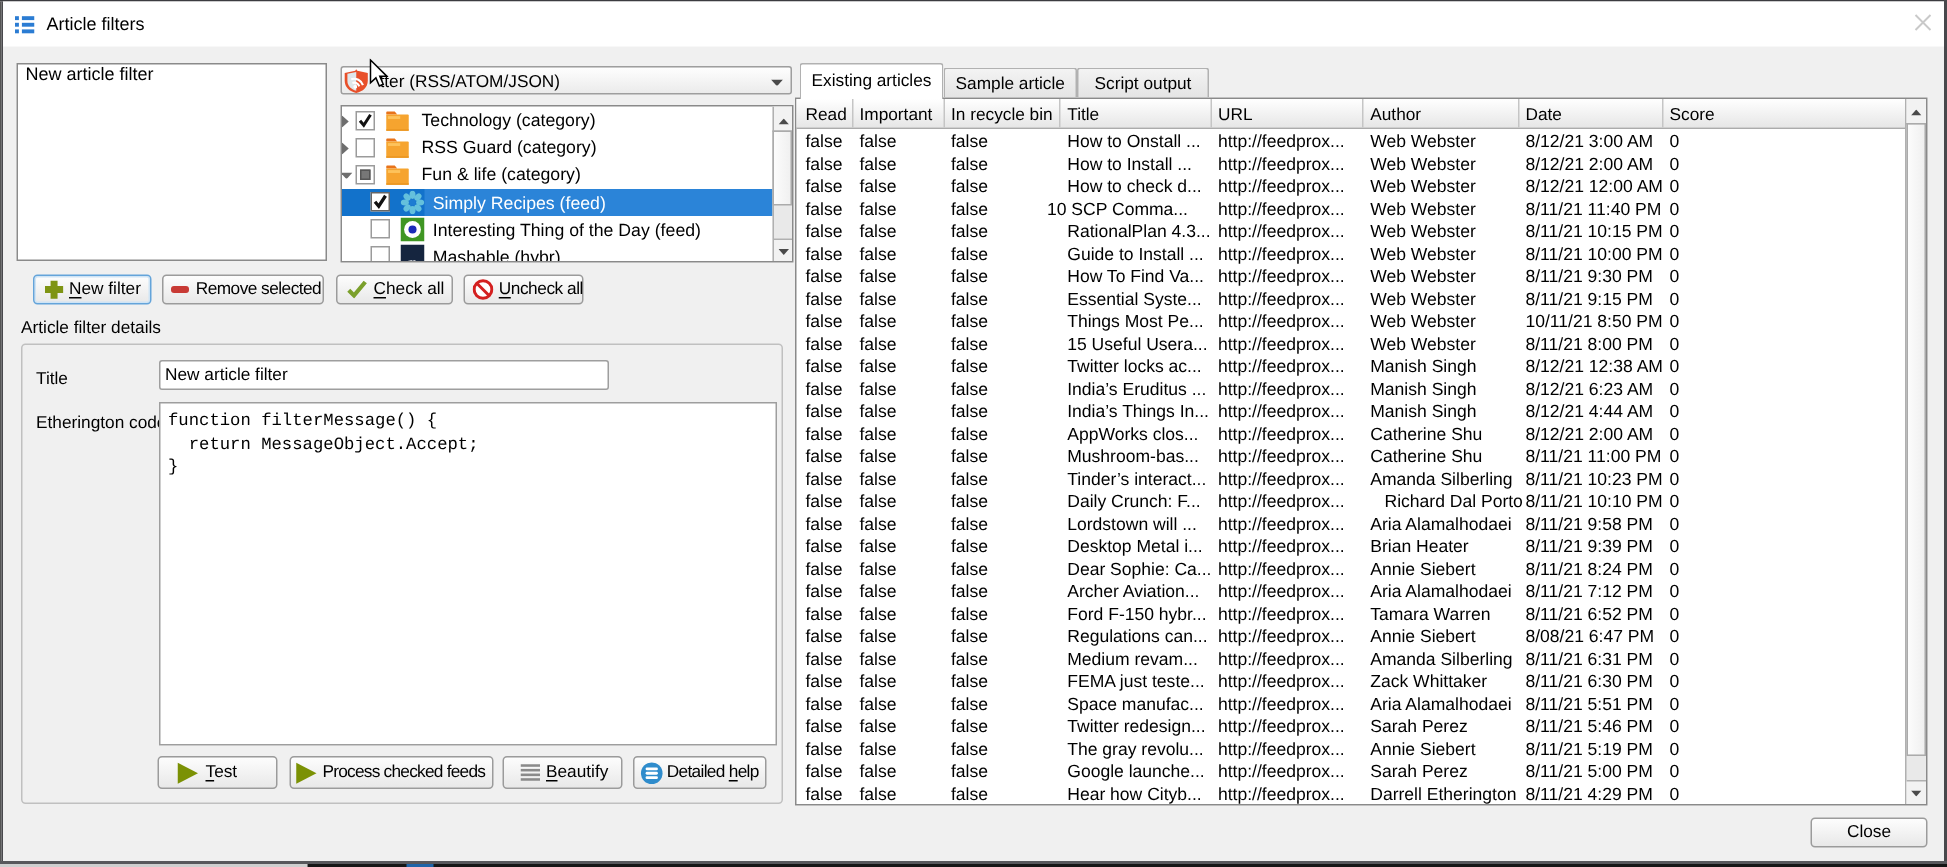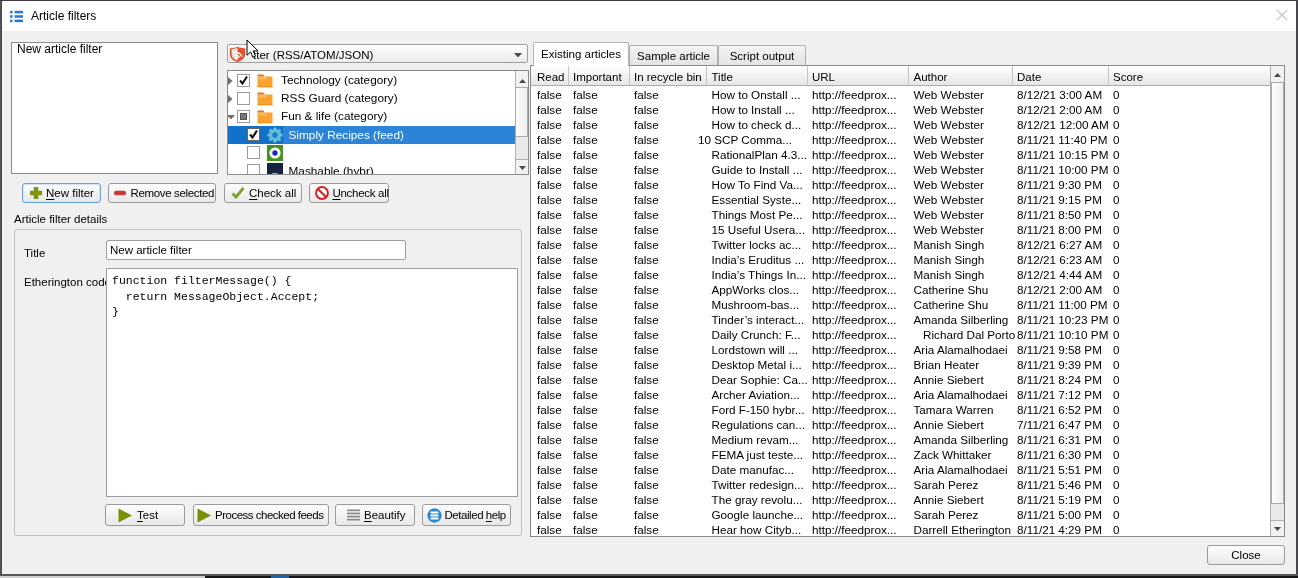--- a/index.html
+++ b/index.html
@@ -120,20 +120,21 @@
    <circle cx="8" cy="8" r="2.2" fill="#1e7cd2"></circle>
     </svg>
   <div class="ab" style="left:60.5px;top:54.5px;height:18px;line-height:18px;color:#fff">Simply Recipes (feed)</div>
 
   <div class="cb" style="left:19px;top:75px"></div>
   <svg class="ab" style="left:39px;top:74px" width="16" height="16" viewBox="0 0 16 16">
    <rect width="16" height="16" fill="#3f9623"></rect>
       <circle cx="8" cy="8" r="5.6" fill="#fff"></circle>
       <circle cx="8" cy="8" r="2.7" fill="#1b2bb8"></circle>
     </svg>
+  <div class="ab" style="left:60.5px;top:72.5px;height:18px;line-height:18px">Interesting Thing of the Day (feed)</div>
 
   <div class="cb" style="left:19px;top:93px"></div>
   <svg class="ab" style="left:39px;top:92px" width="16" height="16" viewBox="0 0 16 16">
    <rect width="16" height="16" fill="#15253f"></rect>
       <text x="8" y="14" font-size="7" fill="#fff" text-anchor="middle" font-family="Liberation Sans">m</text>
     </svg>
   <div class="ab" style="left:60.5px;top:90.5px;height:18px;line-height:18px">Mashable (hybr)</div>
 
   <div class="ab" style="left:286.5px;top:0;width:13.5px;height:103px;background:#e9e9e9;border-left:1px solid #b0b0b0"></div>
   <div class="ab" style="left:287.5px;top:0;width:12.5px;height:16px;background:#f2f2f2"></div>
@@ -325,41 +326,41 @@
       <span style="left:486px">8/11/21 9:15 PM</span>
       <span style="left:582px">0</span>
     </div>
 <div class="trow" style="top:120px">
       <span style="left:6px">false</span>
       <span style="left:42px">false</span>
       <span style="left:103px">false</span>
       <span style="left:180.5px">Things Most Pe...</span>
       <span style="left:281px">http://feedprox...</span>
       <span style="left:382.5px">Web Webster</span>
-      <span style="left:486px">8/11/21 8:50 PM</span>
+      <span style="left:486px">10/11/21 8:50 PM</span>
       <span style="left:582px">0</span>
     </div>
 <div class="trow" style="top:135px">
       <span style="left:6px">false</span>
       <span style="left:42px">false</span>
       <span style="left:103px">false</span>
       <span style="left:180.5px">15 Useful Usera...</span>
       <span style="left:281px">http://feedprox...</span>
       <span style="left:382.5px">Web Webster</span>
       <span style="left:486px">8/11/21 8:00 PM</span>
       <span style="left:582px">0</span>
     </div>
 <div class="trow" style="top:150px">
       <span style="left:6px">false</span>
       <span style="left:42px">false</span>
       <span style="left:103px">false</span>
       <span style="left:180.5px">Twitter locks ac...</span>
       <span style="left:281px">http://feedprox...</span>
       <span style="left:382.5px">Manish Singh</span>
-      <span style="left:486px">8/12/21 6:27 AM</span>
+      <span style="left:486px">8/12/21 12:38 AM</span>
       <span style="left:582px">0</span>
     </div>
 <div class="trow" style="top:165px">
       <span style="left:6px">false</span>
       <span style="left:42px">false</span>
       <span style="left:103px">false</span>
       <span style="left:180.5px">India’s Eruditus ...</span>
       <span style="left:281px">http://feedprox...</span>
       <span style="left:382.5px">Manish Singh</span>
       <span style="left:486px">8/12/21 6:23 AM</span>
@@ -465,21 +466,21 @@
       <span style="left:486px">8/11/21 6:52 PM</span>
       <span style="left:582px">0</span>
     </div>
 <div class="trow" style="top:330px">
       <span style="left:6px">false</span>
       <span style="left:42px">false</span>
       <span style="left:103px">false</span>
       <span style="left:180.5px">Regulations can...</span>
       <span style="left:281px">http://feedprox...</span>
       <span style="left:382.5px">Annie Siebert</span>
-      <span style="left:486px">7/11/21 6:47 PM</span>
+      <span style="left:486px">8/08/21 6:47 PM</span>
       <span style="left:582px">0</span>
     </div>
 <div class="trow" style="top:345px">
       <span style="left:6px">false</span>
       <span style="left:42px">false</span>
       <span style="left:103px">false</span>
       <span style="left:180.5px">Medium revam...</span>
       <span style="left:281px">http://feedprox...</span>
       <span style="left:382.5px">Amanda Silberling</span>
       <span style="left:486px">8/11/21 6:31 PM</span>
@@ -492,21 +493,21 @@
       <span style="left:180.5px">FEMA just teste...</span>
       <span style="left:281px">http://feedprox...</span>
       <span style="left:382.5px">Zack Whittaker</span>
       <span style="left:486px">8/11/21 6:30 PM</span>
       <span style="left:582px">0</span>
     </div>
 <div class="trow" style="top:375px">
       <span style="left:6px">false</span>
       <span style="left:42px">false</span>
       <span style="left:103px">false</span>
-      <span style="left:180.5px">Date manufac...</span>
+      <span style="left:180.5px">Space manufac...</span>
       <span style="left:281px">http://feedprox...</span>
       <span style="left:382.5px">Aria Alamalhodaei</span>
       <span style="left:486px">8/11/21 5:51 PM</span>
       <span style="left:582px">0</span>
     </div>
 <div class="trow" style="top:390px">
       <span style="left:6px">false</span>
       <span style="left:42px">false</span>
       <span style="left:103px">false</span>
       <span style="left:180.5px">Twitter redesign...</span>

